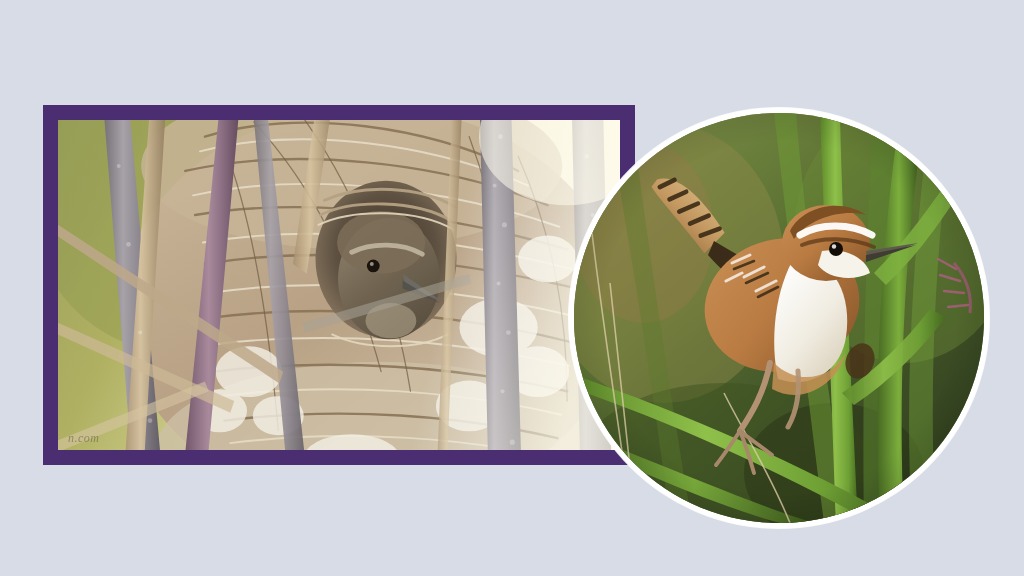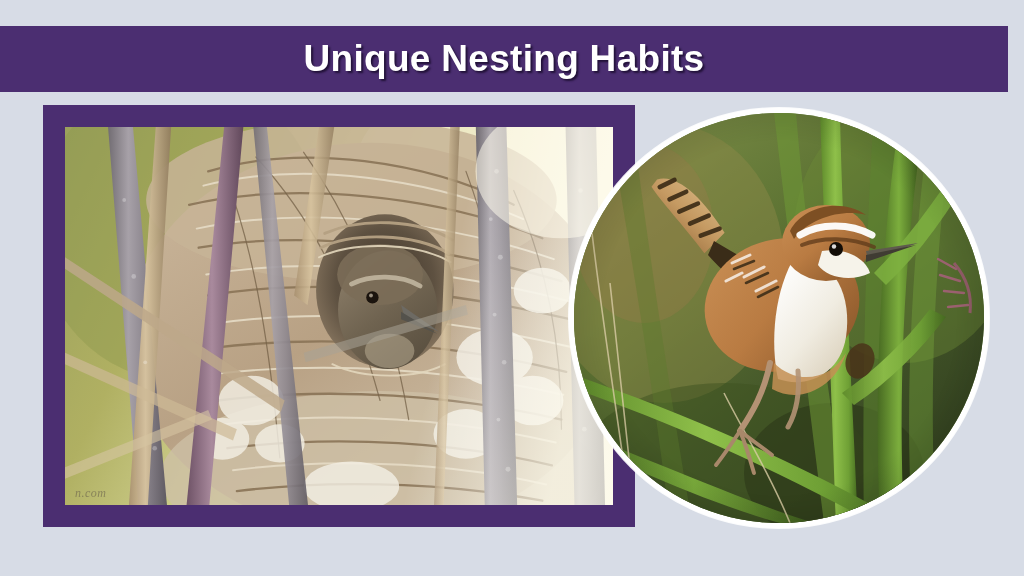--- a/index.html
+++ b/index.html
@@ -36,23 +36,23 @@
     text-shadow: 2px 2px 2px rgba(20,8,38,0.75);
     white-space: nowrap;
   }
 
   
   #nest-photo-frame {
     position: absolute;
     left: 43px;
     top: 105px;
     width: 592px;
-    height: 422px;
+    height: 360px;
     background: #4b2e71;
-    padding: 22px;
+    padding: 15px;
     box-sizing: border-box;
   }
   #nest-photo {
     position: relative;
     width: 100%;
     height: 100%;
     overflow: hidden;
     background: #b8b48a;
   }
   #nest-photo svg, #wren-photo svg { display: block; }
@@ -88,23 +88,20 @@
     border-radius: 50%;
     overflow: hidden;
     background: #5e7a34;
   }
 </style>
 </head>
 <body>
 
 <div id="slide">
 
-  <div id="title-banner">
-    <div id="title-text">Unique Nesting Habits</div>
-  </div>
 
   <div id="nest-photo-frame">
     <div id="nest-photo">
       <svg viewBox="0 0 574 423" width="100%" height="100%" preserveAspectRatio="xMidYMid slice" aria-hidden="true">
         <defs>
           <linearGradient id="bgOlive" x1="0" y1="0" x2="1" y2="0.35">
             <stop offset="0" stop-color="#9aa05c"></stop>
             <stop offset="0.28" stop-color="#b0b062"></stop>
             <stop offset="0.50" stop-color="#cfcf8e"></stop>
             <stop offset="0.72" stop-color="#ece9c2"></stop>

